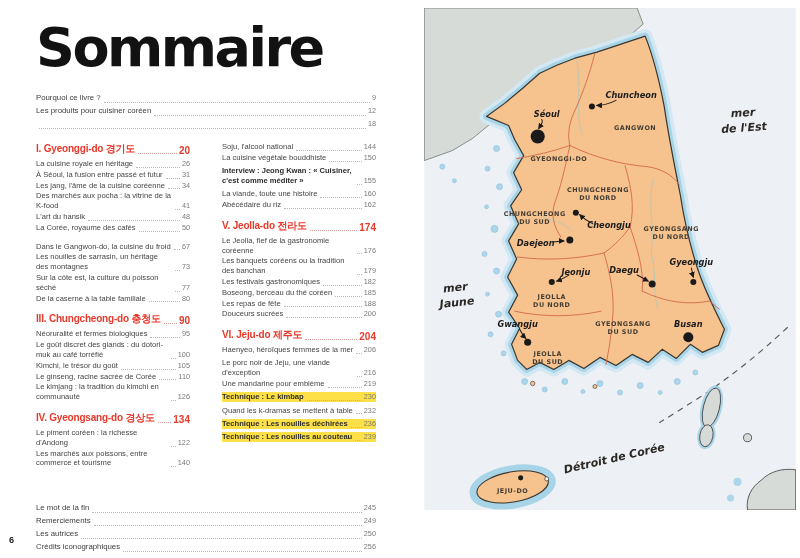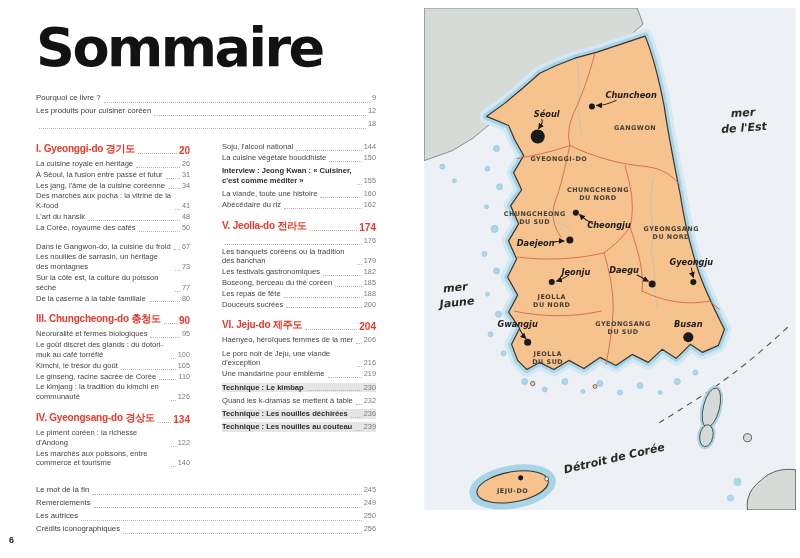--- a/index.html
+++ b/index.html
@@ -13,24 +13,24 @@
   .block{margin-bottom:9px}
   .sec{display:flex;align-items:flex-end;margin-bottom:3px}
   .sec-t{color:#e8392b;font-weight:bold;font-size:10px;letter-spacing:-0.2px}
   .sec-p{color:#e8392b;font-weight:bold;font-size:10px}
   .row{display:flex;align-items:flex-end;font-size:7.6px;line-height:9.8px;color:#454545;margin-bottom:1px}
   .row .lbl{max-width:90%}
   .row .lbl.b{font-weight:bold;color:#2d2d2d}
   .dots{flex:1;border-bottom:1.2px dotted #b9b9b9;margin:0 2px 1px 3px;min-width:5px}
   .sec .dots{margin-bottom:2px;border-bottom-color:#d2a29a}
   .pg{color:#7a7a7a;font-size:7.3px}
-  .row.hl{background:#e5e5e5}
+  .row.hl{background:#fde047}
   .row.sp{margin-top:3.5px}
   .intro .row,.outro .row{font-size:7.8px;line-height:12.1px;color:#3d3d3d}
-  .outro{margin-top:7px}
+  .outro{margin-top:25px}
   .folio{position:absolute;left:9px;bottom:13px;font-size:9px;font-weight:bold;color:#222}
   .map{position:absolute;left:424px;top:8px;width:372px;height:502px}
   svg text{font-family:"DejaVu Sans",sans-serif}
   .prov{font-size:6.4px;font-weight:600;letter-spacing:.5px;fill:#443d33}
   .city{font-size:8.2px;font-style:italic;font-weight:600;fill:#1c1c1c}
   .sea{font-size:11px;font-style:italic;font-weight:600;fill:#2c2823}
 </style>
 </head>
 <body>
 
@@ -191,20 +191,21 @@
             <span class="pg">162</span>
           </div>
         </div>
         <div class="block">
           <div class="sec">
             <span class="sec-t">V. Jeolla-do 전라도</span>
             <span class="dots"></span>
             <span class="sec-p">174</span>
           </div>
           <div class="row">
+            <span class="lbl">Le Jeolla, fief de la gastronomie coréenne</span>
             <span class="dots"></span>
             <span class="pg">176</span>
           </div>
           <div class="row">
             <span class="lbl">Les banquets coréens ou la tradition des banchan</span>
             <span class="dots"></span>
             <span class="pg">179</span>
           </div>
           <div class="row">
             <span class="lbl">Les festivals gastronomiques</span>

